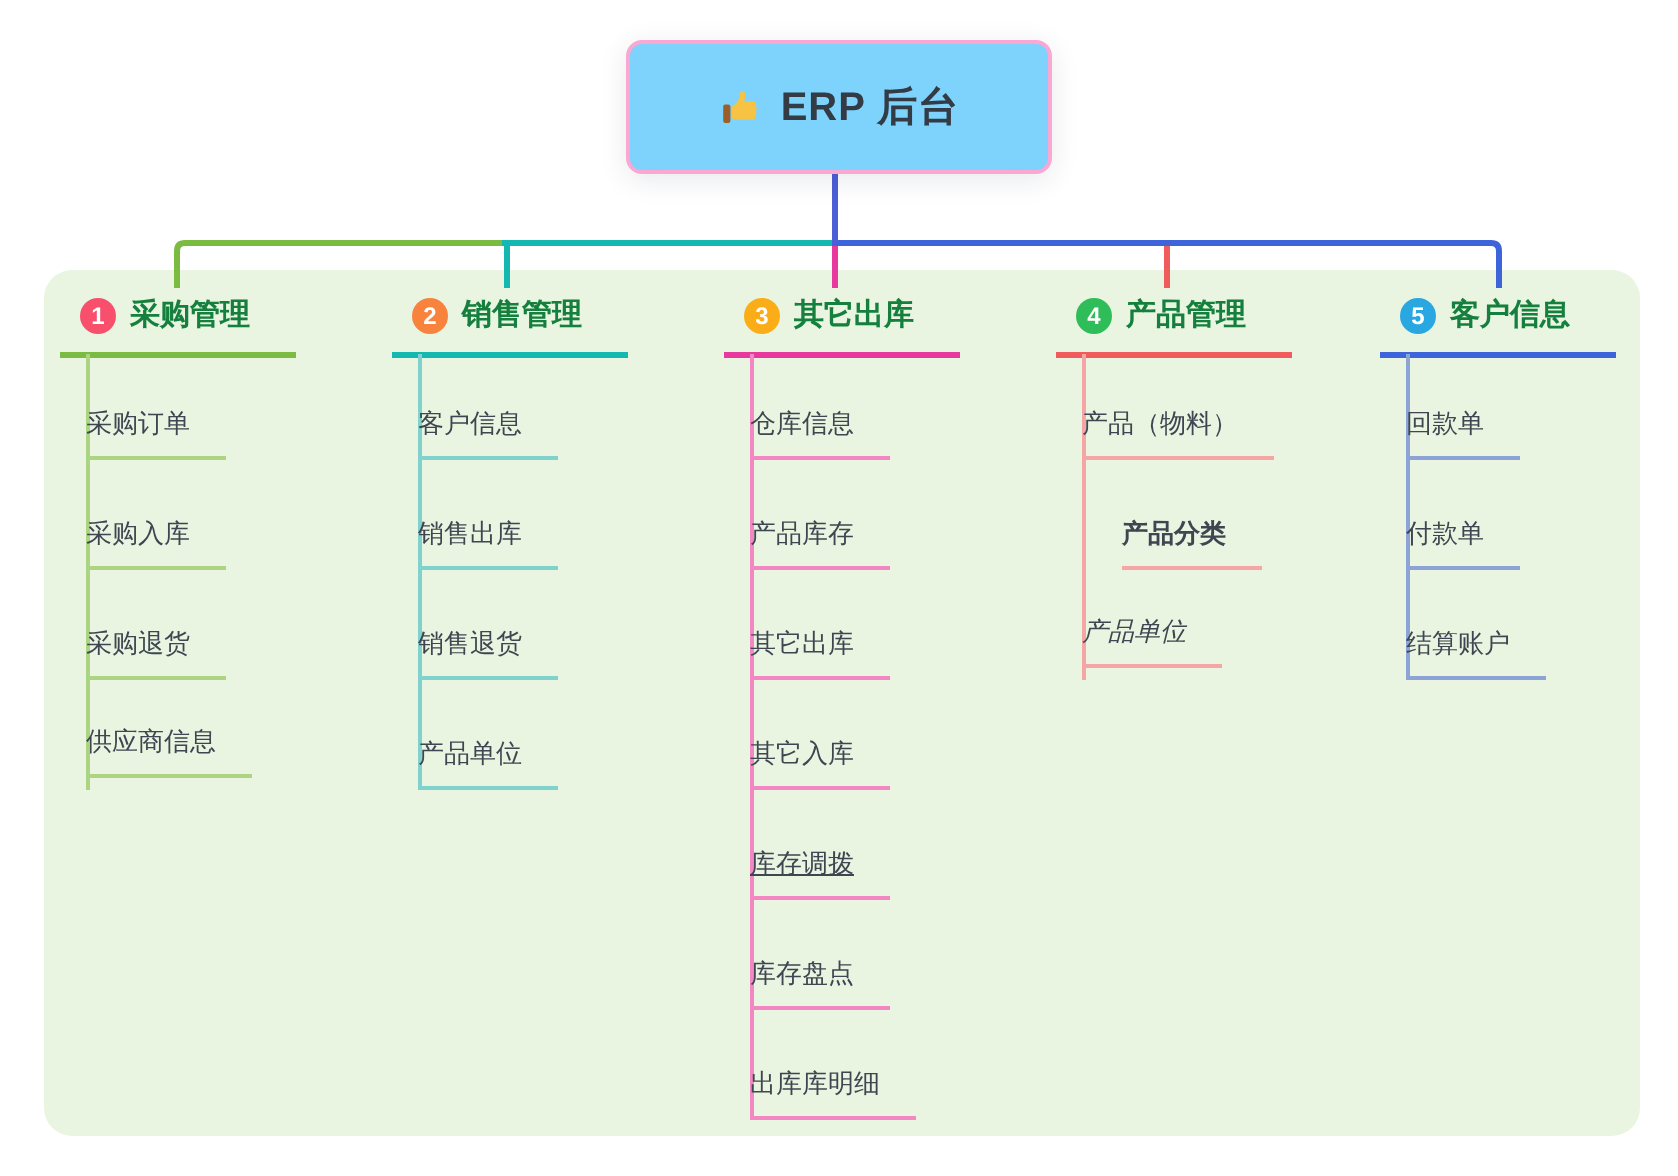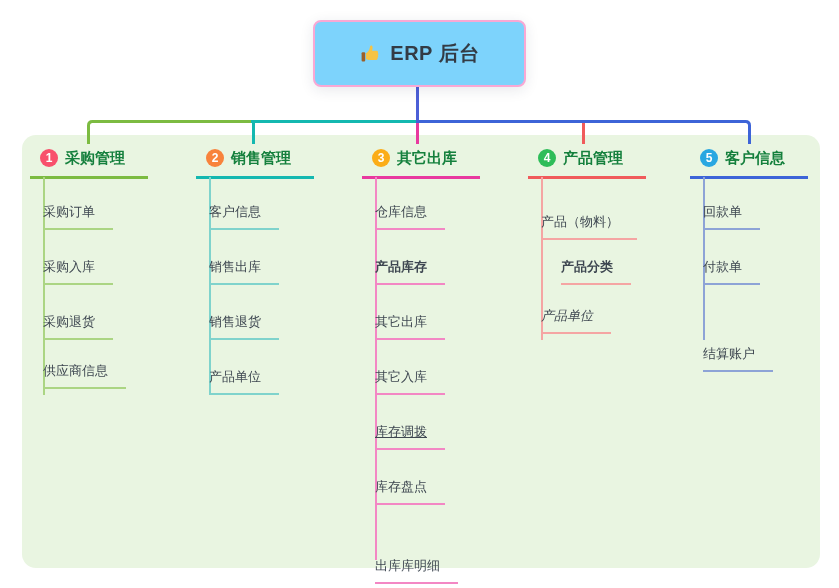--- a/index.html
+++ b/index.html
@@ -94,36 +94,36 @@
       <div class="child-item" style="left: 209px; top: 200px; border-bottom-color: rgb(127, 211, 204);">客户信息</div>
       <div class="child-item" style="left: 209px; top: 255px; border-bottom-color: rgb(127, 211, 204);">销售出库</div>
       <div class="child-item" style="left: 209px; top: 310px; border-bottom-color: rgb(127, 211, 204);">销售退货</div>
       <div class="child-item" style="left: 209px; top: 365px; border-bottom-color: rgb(127, 211, 204);">产品单位</div>
       <div class="branch-header" style="left: 362px; border-bottom-color: rgb(232, 57, 159);">
         <span class="badge" style="background: rgb(251, 173, 24);">3</span>
         <span class="branch-title">其它出库</span>
       </div>
       <div class="vline" style="left: 375px; top: 177px; height: 383px; background: rgb(243, 135, 196);"></div>
       <div class="child-item" style="left: 375px; top: 200px; border-bottom-color: rgb(243, 135, 196);">仓库信息</div>
-      <div class="child-item" style="left: 375px; top: 255px; border-bottom-color: rgb(243, 135, 196); font-weight: bold;">产品库存</div>
+      <div class="child-item" style="left: 375px; top: 255px; border-bottom-color: rgb(243, 135, 196);">产品库存</div>
       <div class="child-item" style="left: 375px; top: 310px; border-bottom-color: rgb(243, 135, 196);">其它出库</div>
       <div class="child-item" style="left: 375px; top: 365px; border-bottom-color: rgb(243, 135, 196);">其它入库</div>
       <div class="child-item" style="left: 375px; top: 420px; border-bottom-color: rgb(243, 135, 196); text-decoration: underline;">库存调拨</div>
       <div class="child-item" style="left: 375px; top: 475px; border-bottom-color: rgb(243, 135, 196);">库存盘点</div>
-      <div class="child-item" style="left: 375px; top: 554px; border-bottom-color: rgb(243, 135, 196); font-family: Liberation Serif, serif;">出库库明细</div>
+      <div class="child-item" style="left: 375px; top: 530px; border-bottom-color: rgb(243, 135, 196); font-family: Liberation Serif, serif;">出库库明细</div>
       <div class="branch-header" style="left: 528px; border-bottom-color: rgb(240, 91, 91);">
         <span class="badge" style="background: rgb(46, 189, 89);">4</span>
         <span class="branch-title">产品管理</span>
       </div>
       <div class="vline" style="left: 541px; top: 177px; height: 163px; background: rgb(245, 165, 163);"></div>
-      <div class="child-item" style="left: 541px; top: 200px; border-bottom-color: rgb(245, 165, 163); margin-top: 10px;">产品（物料）</div>
+      <div class="child-item" style="left: 541px; top: 200px; border-bottom-color: rgb(245, 165, 163);">产品（物料）</div>
       <div class="child-item" style="left: 561px; top: 255px; border-bottom-color: rgb(245, 165, 163); font-weight: bold;">产品分类</div>
       <div class="child-item" style="left: 541px; top: 304px; border-bottom-color: rgb(245, 165, 163); font-style: italic;">产品单位</div>
       <div class="branch-header" style="left: 690px; border-bottom-color: rgb(61, 100, 216);">
         <span class="badge" style="background: rgb(41, 167, 225);">5</span>
         <span class="branch-title">客户信息</span>
       </div>
       <div class="vline" style="left: 703px; top: 177px; height: 163px; background: rgb(141, 163, 214);"></div>
       <div class="child-item" style="left: 703px; top: 200px; border-bottom-color: rgb(141, 163, 214);">回款单</div>
       <div class="child-item" style="left: 703px; top: 255px; border-bottom-color: rgb(141, 163, 214);">付款单</div>
-      <div class="child-item" style="left: 703px; top: 310px; border-bottom-color: rgb(141, 163, 214); margin-top: 32px;">结算账户</div>
+      <div class="child-item" style="left: 703px; top: 310px; border-bottom-color: rgb(141, 163, 214);">结算账户</div>
     </div>
 </div>
 
 </body></html>

